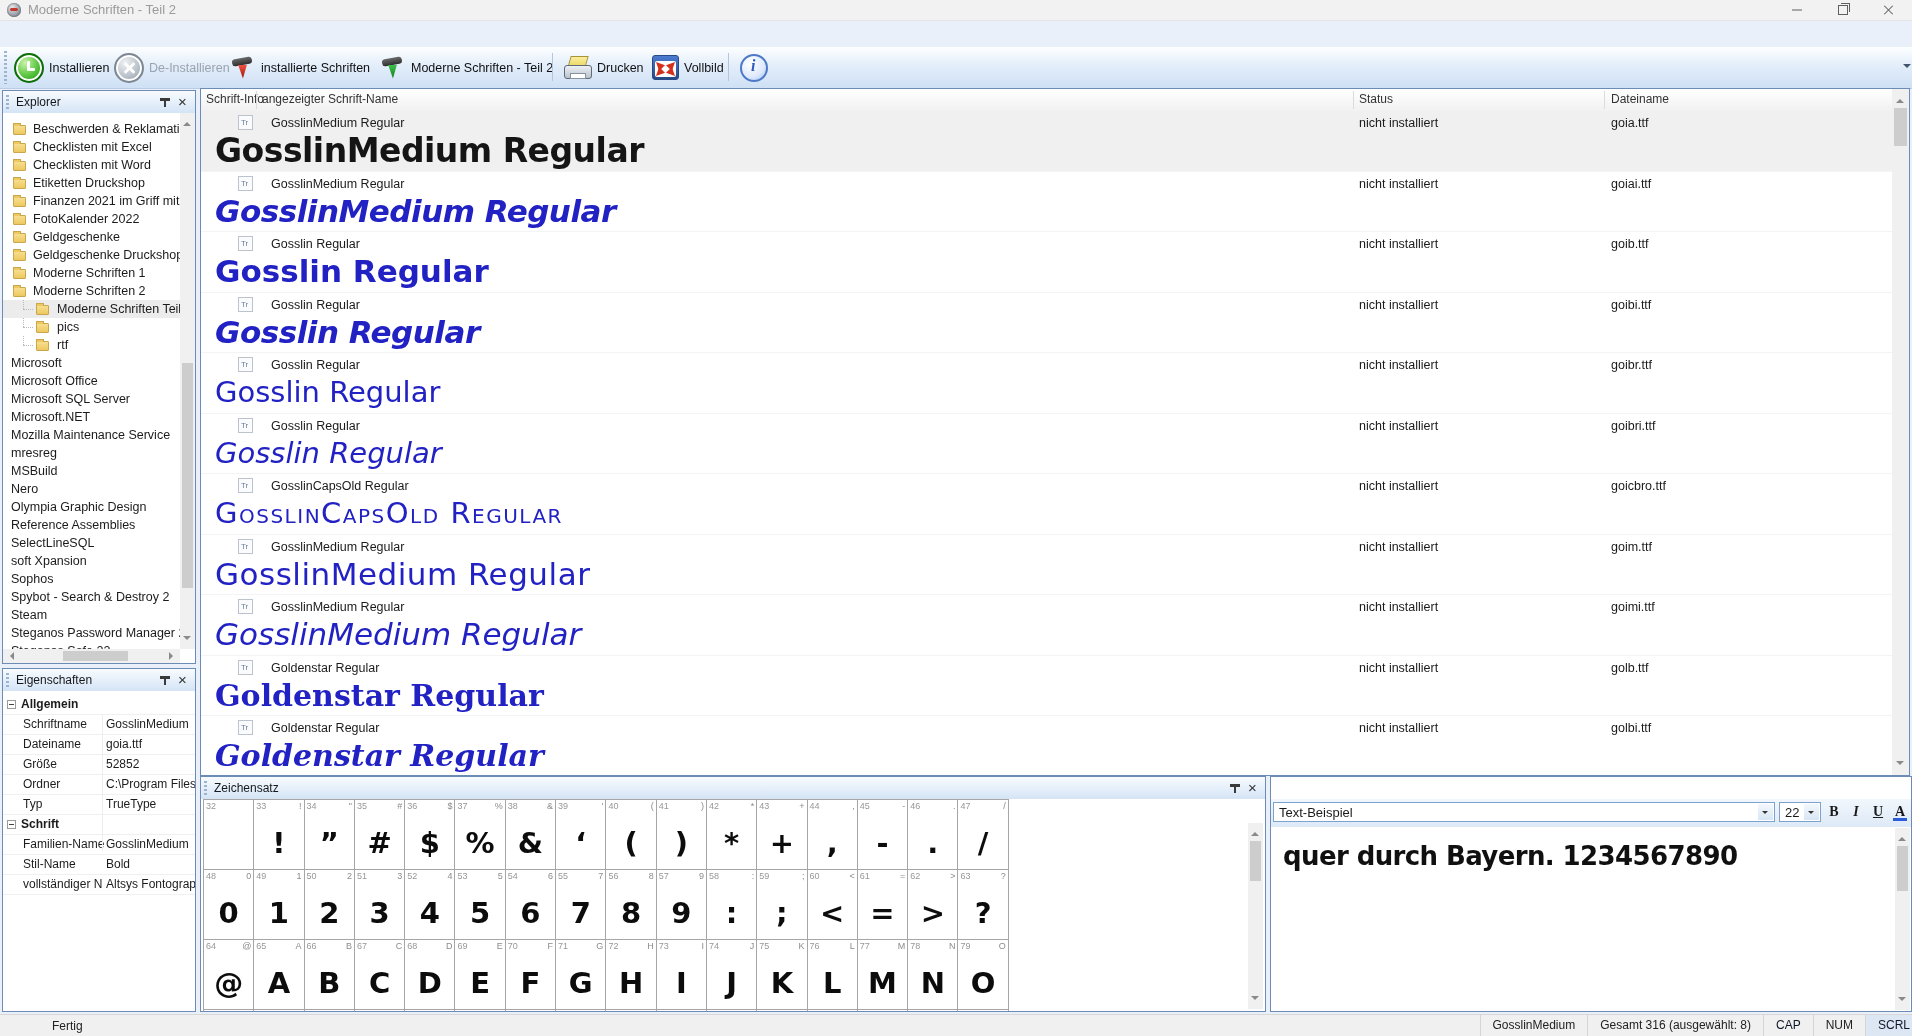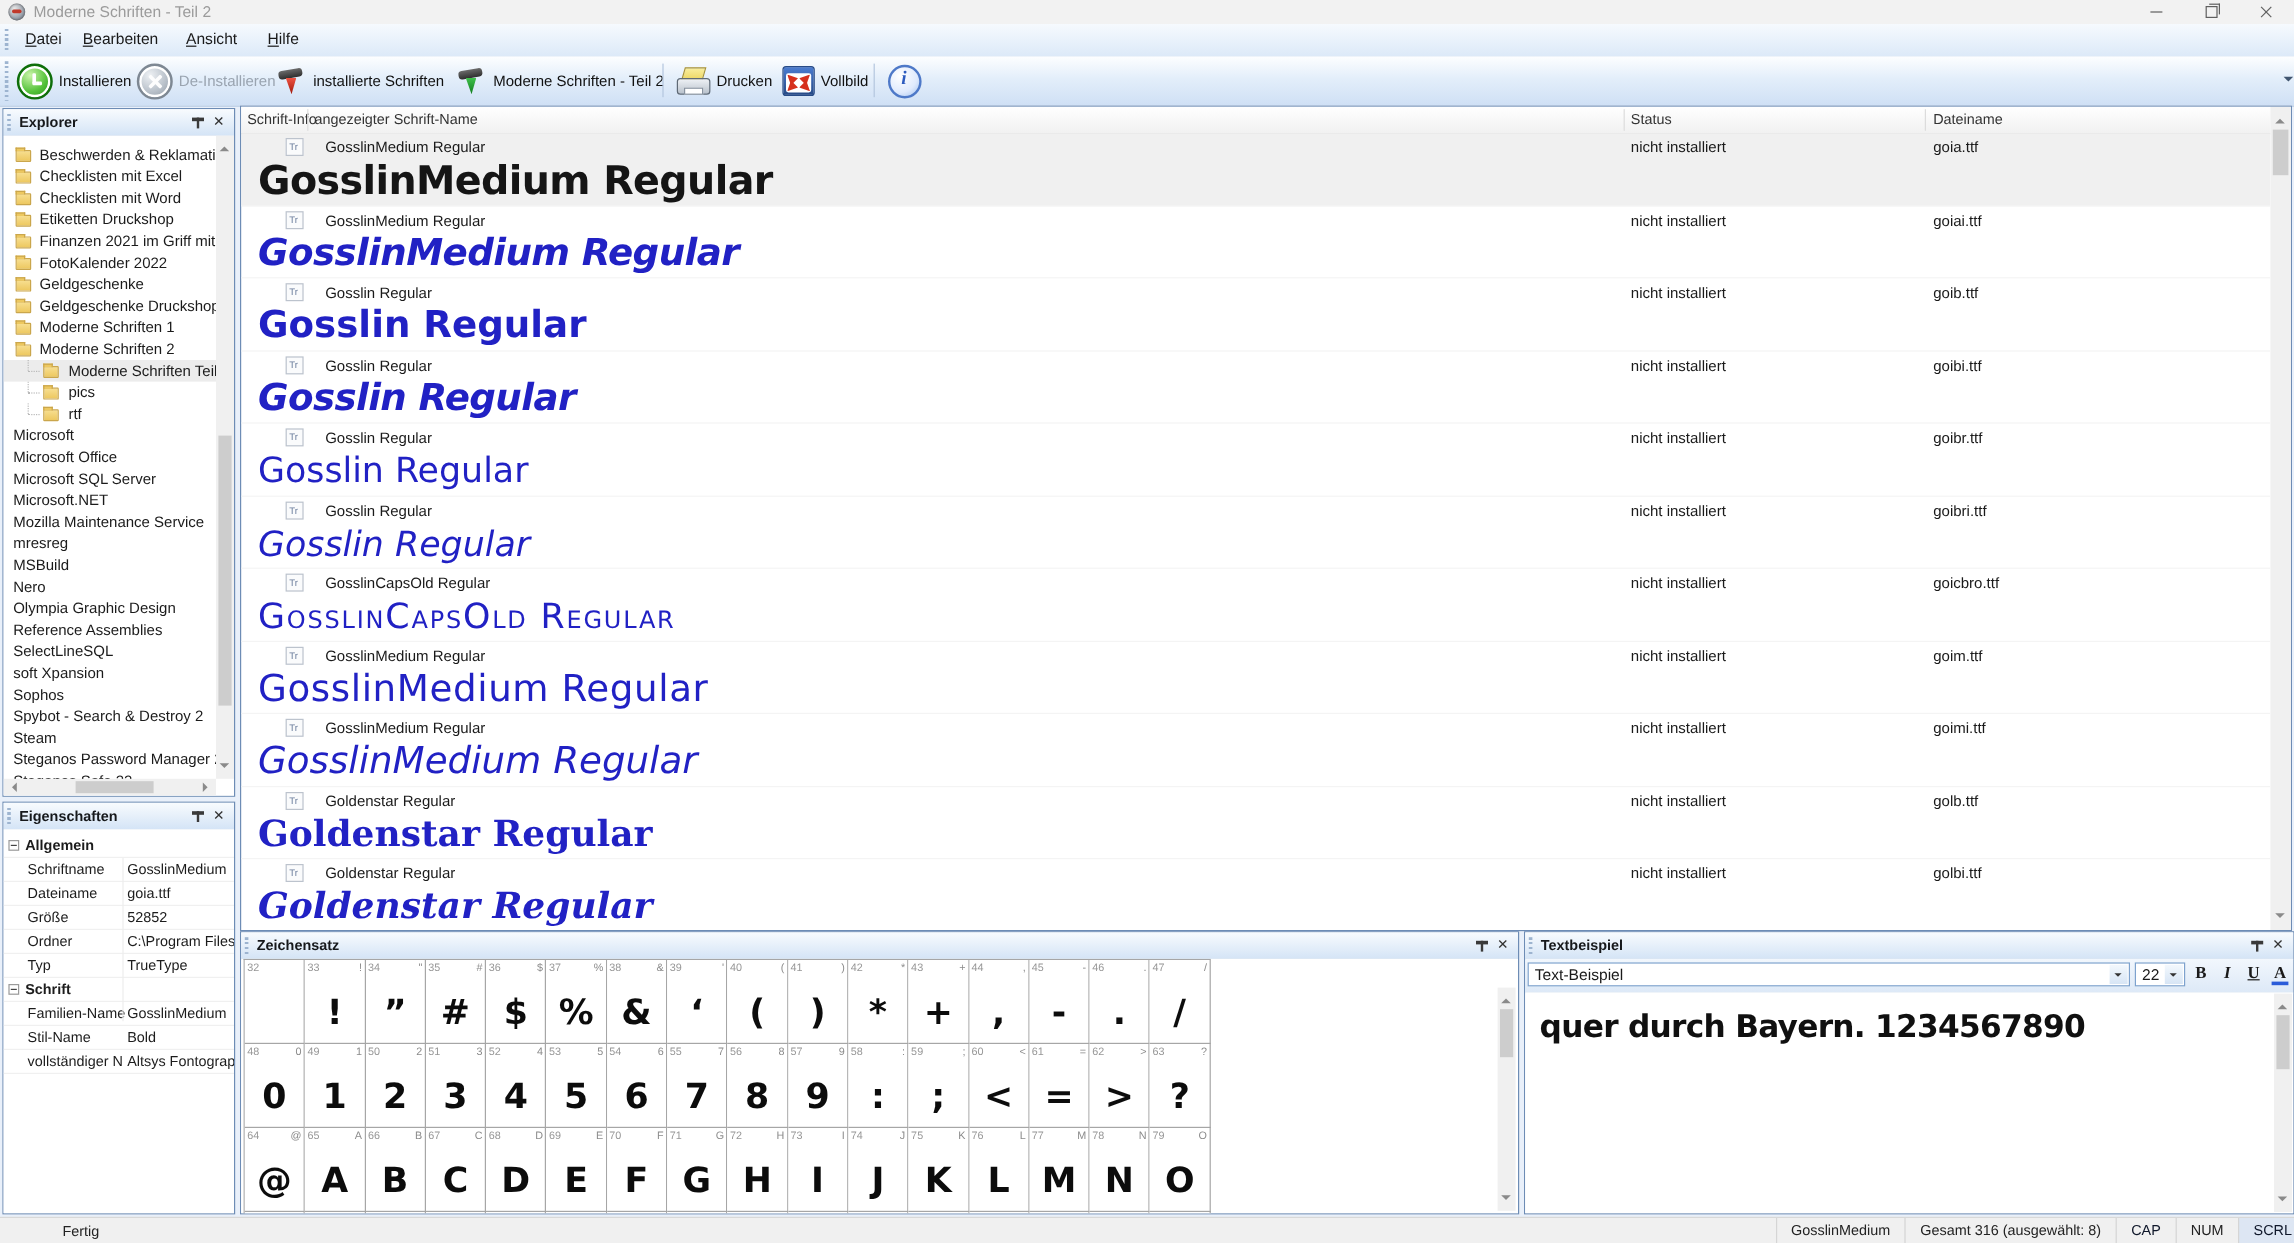--- a/index.html
+++ b/index.html
@@ -68,21 +68,21 @@
   .ico-info{position:relative;width:24px;height:24px;border-radius:50%;border:2px solid #4e79c8;
      background:radial-gradient(circle at 35% 30%,#ffffff,#dfeafd 60%,#9fc0ee);}
   .ico-info::after{content:"i";position:absolute;left:9px;top:1px;font-family:"Liberation Serif",serif;font-style:italic;font-weight:bold;font-size:16px;color:#2d5bbf;}
   #tb-overflow{right:1px;top:52px;width:10px;height:30px;}
   #tb-overflow::after{content:"";position:absolute;left:2px;top:12px;width:0;height:0;border:4px solid transparent;border-top-color:#41556f;}
 
   
   .panel{position:absolute;background:#fff;border:1px solid #6d8cb5;box-sizing:border-box;}
   .phead{position:absolute;left:0;top:0;right:0;height:22px;background:linear-gradient(#f8fbfe,#d4e4f6);
          border-bottom:1px solid #aec4dd;}
-  .phead .ptitle{position:absolute;left:13px;top:4px;font-size:12px;color:#16181b;white-space:nowrap;font-weight:bold;}
+  .phead .ptitle{position:absolute;left:13px;top:4px;font-size:12px;color:#16181b;white-space:nowrap;}
   .ph-btn{position:absolute;top:4px;width:15px;height:15px;}
   .ph-pin::before{content:"";position:absolute;left:7px;top:3px;width:2px;height:9px;background:#3a3a3a;}
   .ph-pin::after{content:"";position:absolute;left:3px;top:3px;width:10px;height:3px;background:#3a3a3a;}
   .ph-close::before{content:"×";position:absolute;left:3px;top:-2px;font-size:15px;color:#333;}
 
   
   .sb{position:absolute;background:#f0f0f0;}
   .sb .thumb{position:absolute;background:#cdcdcd;}
   .sb-arr{position:absolute;width:0;height:0;border:4px solid transparent;}
   .sb-arr.up{border-bottom-color:#8a8a8a;} .sb-arr.down{border-top-color:#8a8a8a;}
@@ -196,27 +196,20 @@
         <span class="g"></span>
       </div>
     <div id="btn-max" class="abs wbtn" style="left:1820px">
         <span class="g"></span>
       </div>
     <div id="btn-close" class="abs wbtn" style="left:1866px">
         <span class="g"></span>
       </div>
   </div>
 
-  <div id="menubar" class="abs">
-    <div class="grip"></div>
-    <div id="mi-0" class="menu-item"><span class="accel">D</span><span>atei</span></div>
-    <div id="mi-1" class="menu-item"><span class="accel">B</span><span>earbeiten</span></div>
-    <div id="mi-2" class="menu-item"><span class="accel">A</span><span>nsicht</span></div>
-    <div id="mi-3" class="menu-item"><span class="accel">H</span><span>ilfe</span></div>
-  </div>
 
   <div id="toolbar" class="abs">
     <div class="grip"></div>
     <div class="tb" style="left:10px">
       <span class="ico-install"></span>
       <span class="tb-label">Installieren</span>
     </div>
     <div class="tb disabled" style="left:110px">
       <span class="ico-deinstall"></span>
       <span class="tb-label">De-Installieren</span>
@@ -1008,26 +1001,20 @@
         </div>
       <div id="cs-vscroll" class="sb">
         <span class="sb-arr up" style="left:3px;top:5px"></span>
         <div class="thumb"></div>
         <span class="sb-arr down" style="left:3px;bottom:5px"></span>
       </div>
     </div>
   </div>
 
   <div id="textpanel" class="panel">
-    <div class="phead">
-      <div class="grip" style="left:3px;top:4px;bottom:4px"></div>
-      <span class="ptitle">Textbeispiel</span>
-      <span class="ph-btn ph-pin" style="right:23px"></span>
-      <span class="ph-btn ph-close" style="right:5px"></span>
-    </div>
     <div id="tx-toolbar">
       <div id="tx-combo" class="combo">
         <span class="ctext">Text-Beispiel</span>
         <span class="cbtn"></span>
       </div>
       <div id="tx-size" class="combo">
         <span class="ctext">22</span>
         <span class="cbtn"></span>
       </div>
       <div id="btn-bold" class="fmt-btn">B</div>

